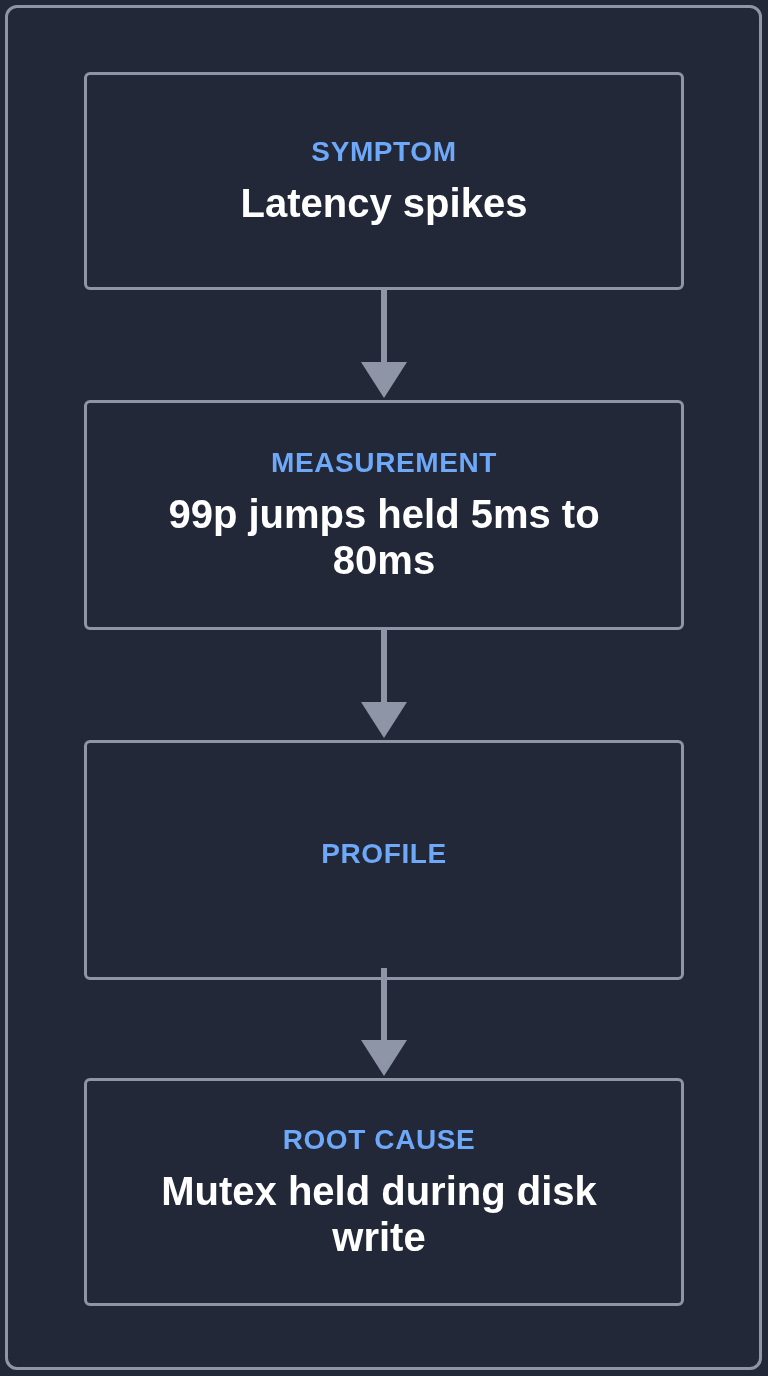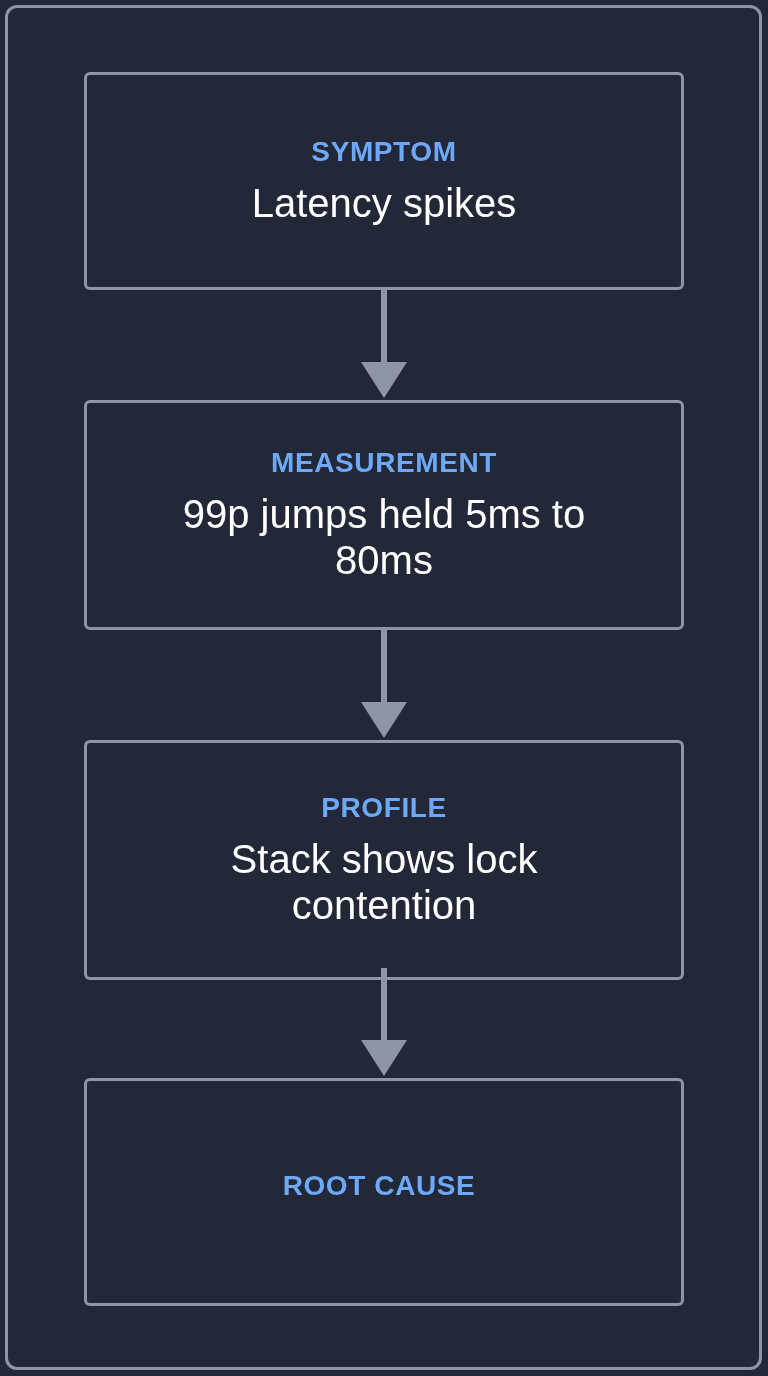--- a/index.html
+++ b/index.html
@@ -69,21 +69,21 @@
     letter-spacing: 0.6px;
     line-height: 1.15;
     margin: 0 0 12px 0;
     text-transform: uppercase;
     white-space: nowrap;
   }
 
   .node-text {
     color: #ffffff;
     font-size: 40px;
-    font-weight: normal;
+    font-weight: bold;
     line-height: 1.16;
     margin: 0;
     max-width: 470px;
   }
 
   
   #node-0 { top: 72px;   height: 218px; align-items: center; }
   #node-1 { top: 400px;  height: 230px; }
   #node-2 { top: 740px;  height: 240px; }
   #node-3 { top: 1078px; height: 228px; padding-left: 8px; }
@@ -147,26 +147,26 @@
       <div class="node-text">99p jumps held 5ms to 80ms</div>
     </div>
 
     <div class="arrow" id="arrow-1">
       <div class="arrow-stem"></div>
       <div class="arrow-head"></div>
     </div>
 
     <div class="node" id="node-2">
       <div class="node-label">PROFILE</div>
-      <div class="node-text">Stack shows lock contention</div>
     </div>
 
     <div class="arrow" id="arrow-2">
       <div class="arrow-stem"></div>
       <div class="arrow-head"></div>
     </div>
 
     <div class="node" id="node-3">
       <div class="node-label">ROOT CAUSE</div>
+      <div class="node-text">Mutex held during disk write</div>
     </div>
 
   </div>
 </div>
 
 </body></html>

